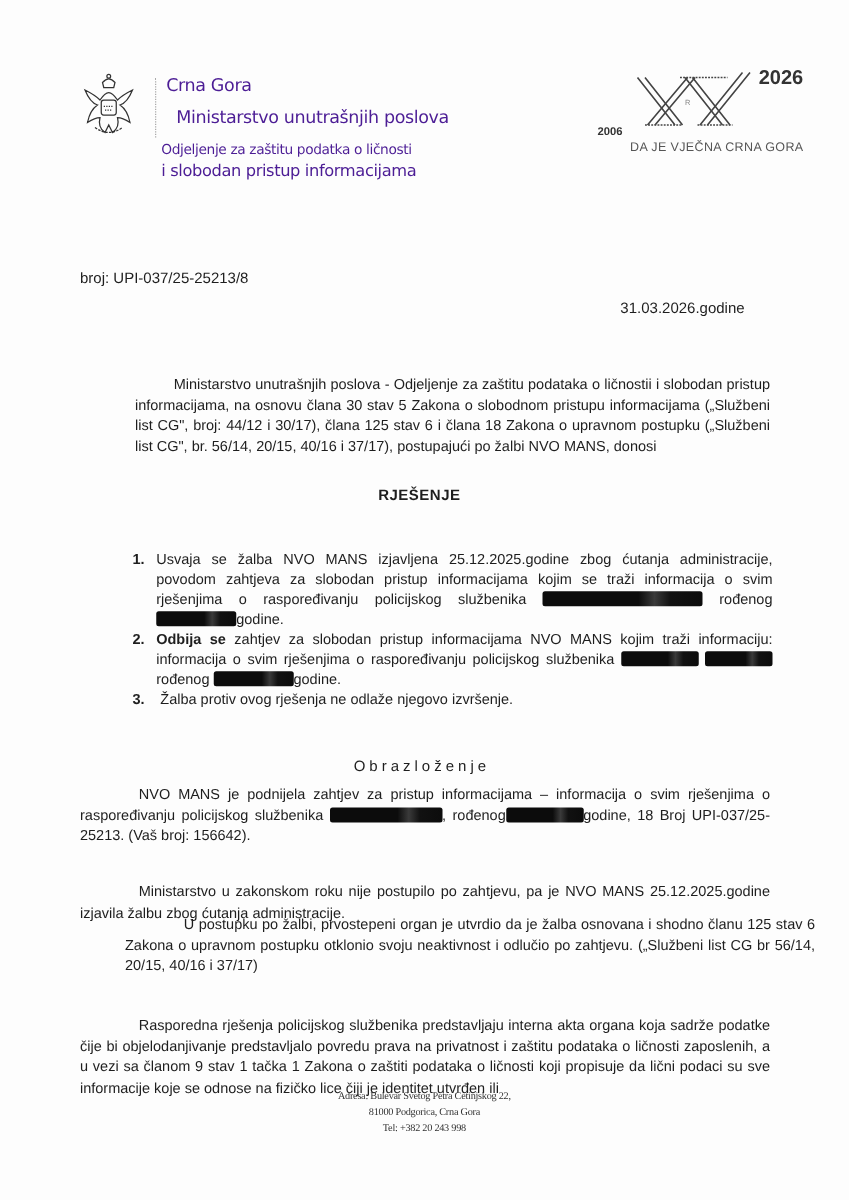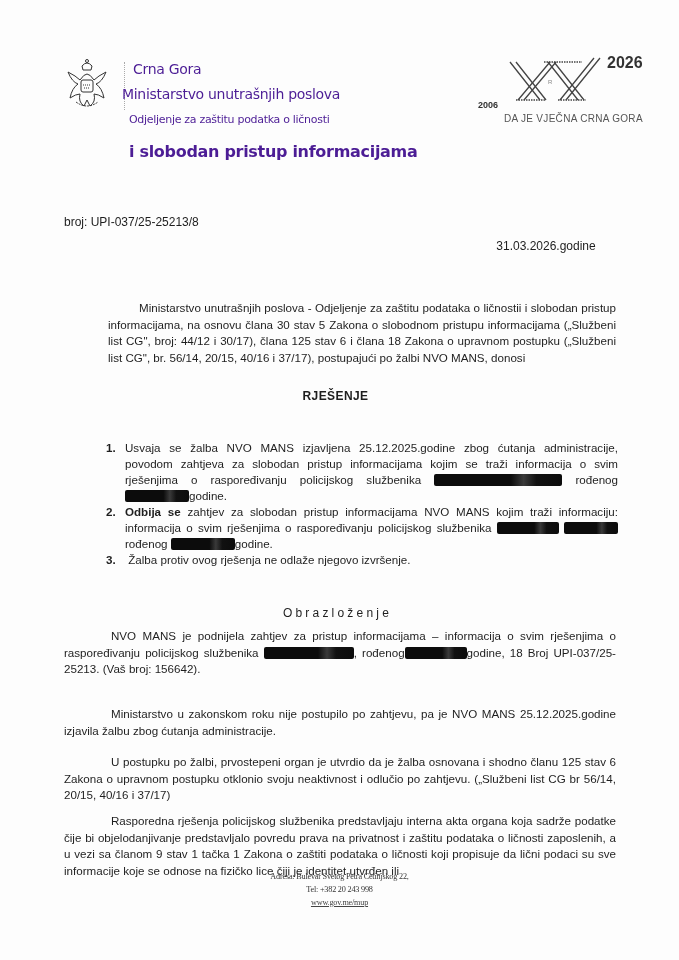--- a/index.html
+++ b/index.html
@@ -1,22 +1,22 @@
 <!DOCTYPE html>
 <html><head>
 <meta charset="utf-8">
 <style>
   html, body { margin:0; padding:0; }
   body { width:679px; height:960px; background:#fdfdfd; position:relative; overflow:hidden; font-family:"Liberation Sans", sans-serif; color:#1e1e1e; }
   .abs { position:absolute; }
   .hdr { font-family:"DejaVu Sans", sans-serif; color:#4c1d95; white-space:nowrap; letter-spacing:-0.3px; }
   .hdr.l1 { left:133px; top:61px; font-size:14px; }
-  .hdr.l2 { left:122px; top:86px; font-size:14px; }
+  .hdr.l2 { left:141px; top:86px; font-size:14px; }
   .hdr.l3 { left:129px; top:113px; font-size:11px; }
-  .hdr.l4 { left:129px; top:142px; font-size:16px;font-weight:bold; }
+  .hdr.l4 { left:129px; top:130px; font-size:13px; }
   .vline { left:124px; top:62px; width:1px; height:48px; border-left:1px dotted #aaa; }
   .emblem { left:64px; top:58px; width:46px; height:56px; }
   .jubilee { left:478px; top:52px; width:170px; height:80px; }
   .jub-y1 { left:607px; top:54px; font-size:16px; font-weight:bold; color:#333; }
   .jub-y2 { left:478px; top:100px; font-size:9px; font-weight:bold; color:#333; }
   .jub-motto { left:504px; top:113px; font-size:10px; color:#555; letter-spacing:0.3px; white-space:nowrap; }
   .broj { left:64px; top:215px; font-size:12px; }
   .date { left:480px; top:239px; width:132px; text-align:center; font-size:12px; }
   .para { font-size:11.6px; line-height:16.6px; text-align:justify; text-align-last:left; }
   .p-intro { left:108px; top:300px; width:508px; text-indent:31px; }
@@ -25,21 +25,21 @@
   .t2 { top:606px; left:-2px; font-weight:normal; letter-spacing:3.2px; font-size:12px; }
   .list { left:103px; top:440px; width:515px; margin:0; padding:0; list-style:none; }
   .list li { position:relative; padding-left:22px; font-size:11.6px; line-height:16px; text-align:justify; text-align-last:left; }
   .list li .num { position:absolute; left:3px; top:0; font-weight:bold; }
   .redact { display:inline-block; background:#0c0c0c; height:12px; vertical-align:-2px; border-radius:2px; }
   .redact.g { background:linear-gradient(90deg,#0c0c0c 0 60%, #3a3a3a 70%, #111 80%, #0c0c0c); }
   .p-body { left:64px; width:552px; }
   .ind { display:inline-block; width:47px; }
   .p2 { top:628px; }
   .p3 { top:706px; }
-  .p4 { top:754px; }
+  .p4 { top:732px;margin-left:36px; }
   .p5 { top:813px; }
   .footer { left:0; width:679px; top:871px; text-align:center; font-family:Liberation Serif, serif; font-size:8.2px; line-height:12.8px; color:#333; letter-spacing:-0.2px; }
   .footer .url { text-decoration:underline; color:#444; }
 </style>
 </head>
 <body>
 
 <svg class="abs emblem" viewBox="0 0 46 56">
   <g fill="none" stroke="#333" stroke-width="1">
     <path d="M18 8 q5 -6 10 0 l-1 4 h-8 z"></path>
@@ -116,15 +116,15 @@
 <div class="abs para p-body p4">
   <span class="ind"></span><span>U postupku po žalbi, prvostepeni organ je utvrdio da je žalba osnovana i shodno članu 125 stav 6 Zakona o upravnom postupku otklonio svoju neaktivnost i odlučio po zahtjevu. („Službeni list CG br 56/14, 20/15, 40/16 i 37/17)</span>
 </div>
 
 <div class="abs para p-body p5">
   <span class="ind"></span><span>Rasporedna rješenja policijskog službenika predstavljaju interna akta organa koja  sadrže podatke čije bi objelodanjivanje predstavljalo povredu prava na privatnost i zaštitu podataka o ličnosti zaposlenih,  a u vezi sa članom 9 stav 1 tačka 1 Zakona o zaštiti podataka o ličnosti koji propisuje da lični podaci su sve informacije koje se odnose na fizičko lice čiji je identitet utvrđen ili</span>
 </div>
 
 <div class="abs footer">
   <div>Adresa: Bulevar Svetog Petra Cetinjskog  22,</div>
+  <div>81000 Podgorica, Crna Gora</div>
   <div>Tel: +382 20 243 998</div>
-  <div class="url">www.gov.me/mup</div>
 </div>
 
 </body></html>

